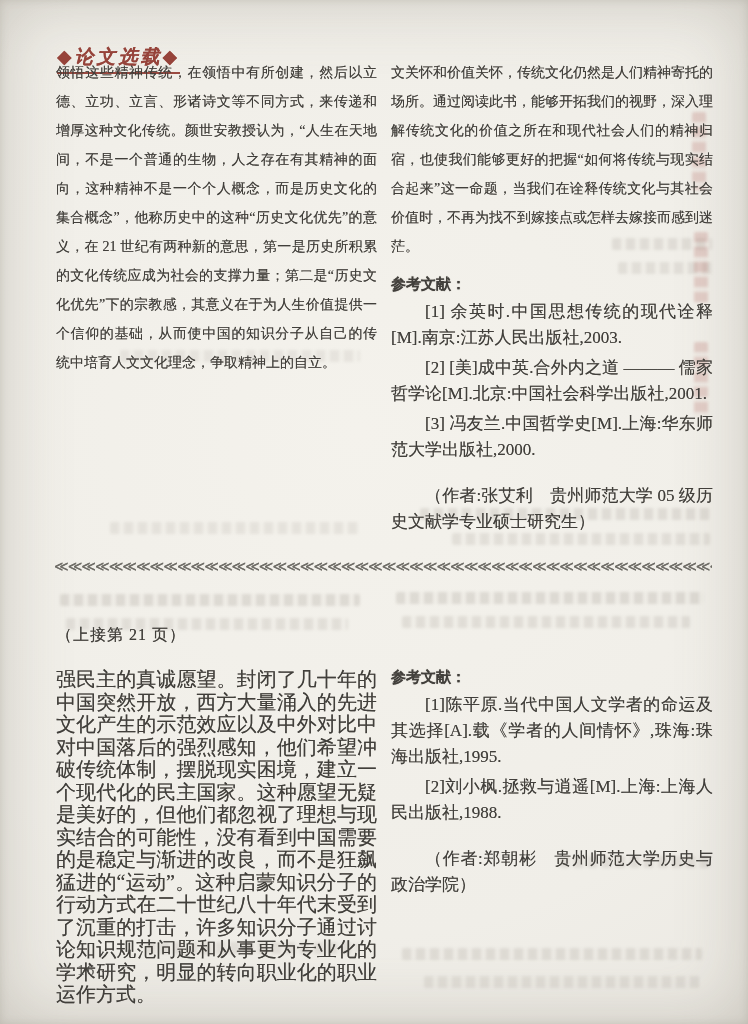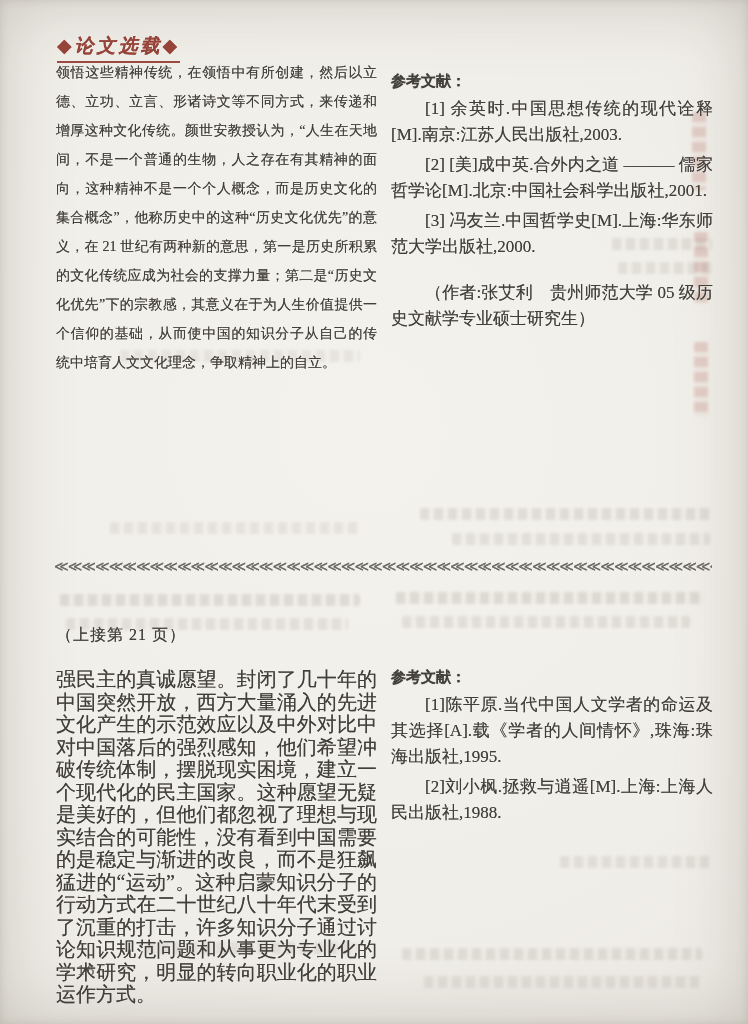--- a/index.html
+++ b/index.html
@@ -9,21 +9,21 @@
     height: 1024px;
     overflow: hidden;
     background:
       radial-gradient(ellipse 120% 90% at 48% 42%, #f4f2ec 0%, #f0eee8 55%, #e7e4dd 100%);
     box-shadow: inset 0 0 70px rgba(120,112,98,.30), inset 0 0 8px rgba(120,112,98,.22);
     font-family: "Liberation Serif", "DejaVu Serif", serif;
     color: #413f3b;
   }
   
   .col-header {
-    position: absolute; left: 57px; top: 33px;
+    position: absolute; left: 57px; top: 44px;
     font-size: 19px; font-weight: bold; font-style: italic;
     letter-spacing: 3px; color: #96433a;
     border-bottom: 2px solid #9a4a41;
     padding-bottom: 2px;
     text-shadow: 0 0 .6px rgba(150,67,58,.8);
   }
   
   .col { position: absolute; text-align: justify; word-break: break-all; }
   .col p { margin: 0; }
   .body-text {
@@ -107,35 +107,37 @@
   <div class="smudge red" style="left:694px;top:232px;height:72px"></div>
   <div class="smudge red" style="left:694px;top:342px;height:75px"></div>
 
   <div class="col-header">◆论文选载◆</div>
 
   <div class="col col-left-top">
     <p class="body-text">领悟这些精神传统，在领悟中有所创建，然后以立德、立功、立言、形诸诗文等不同方式，来传递和增厚这种文化传统。颜世安教授认为，“人生在天地间，不是一个普通的生物，人之存在有其精神的面向，这种精神不是一个个人概念，而是历史文化的集合概念”，他称历史中的这种“历史文化优先”的意义，在 21 世纪有两种新的意思，第一是历史所积累的文化传统应成为社会的支撑力量；第二是“历史文化优先”下的宗教感，其意义在于为人生价值提供一个信仰的基础，从而使中国的知识分子从自己的传统中培育人文文化理念，争取精神上的自立。</p>
   </div>
 
   <div class="col col-right-top">
+    <p class="body-text">文关怀和价值关怀，传统文化仍然是人们精神寄托的场所。通过阅读此书，能够开拓我们的视野，深入理解传统文化的价值之所在和现代社会人们的精神归宿，也使我们能够更好的把握“如何将传统与现实结合起来”这一命题，当我们在诠释传统文化与其社会价值时，不再为找不到嫁接点或怎样去嫁接而感到迷茫。</p>
     <p class="ref-title">参考文献：</p>
     <p class="ref indent">[1] 余英时.中国思想传统的现代诠释[M].南京:江苏人民出版社,2003.</p>
     <p class="ref indent">[2] [美]成中英.合外内之道 ——— 儒家哲学论[M].北京:中国社会科学出版社,2001.</p>
     <p class="ref indent">[3] 冯友兰.中国哲学史[M].上海:华东师范大学出版社,2000.</p>
     <p class="ref indent author-note">（作者:张艾利　贵州师范大学 05 级历史文献学专业硕士研究生）</p>
   </div>
 
   <div class="divider">≪≪≪≪≪≪≪≪≪≪≪≪≪≪≪≪≪≪≪≪≪≪≪≪≪≪≪≪≪≪≪≪≪≪≪≪≪≪≪≪≪≪≪≪≪≪≪≪≪≪≪≪≪≪≪≪≪≪≪≪≪≪≪≪≪≪≪≪≪≪≪≪≪≪≪≪≪≪≪≪≪≪≪≪≪≪≪≪</div>
 
   <div class="col col-left-bottom">
     <p class="continued-label">（上接第 21 页）</p>
     <p class="body-text">强民主的真诚愿望。封闭了几十年的中国突然开放，西方大量涌入的先进文化产生的示范效应以及中外对比中对中国落后的强烈感知，他们希望冲破传统体制，摆脱现实困境，建立一个现代化的民主国家。这种愿望无疑是美好的，但他们都忽视了理想与现实结合的可能性，没有看到中国需要的是稳定与渐进的改良，而不是狂飙猛进的“运动”。这种启蒙知识分子的行动方式在二十世纪八十年代末受到了沉重的打击，许多知识分子通过讨论知识规范问题和从事更为专业化的学术研究，明显的转向职业化的职业运作方式。</p>
   </div>
 
   <div class="col col-right-bottom">
     <p class="ref-title">参考文献：</p>
     <p class="ref indent">[1]陈平原.当代中国人文学者的命运及其选择[A].载《学者的人间情怀》,珠海:珠海出版社,1995.</p>
     <p class="ref indent">[2]刘小枫.拯救与逍遥[M].上海:上海人民出版社,1988.</p>
+    <p class="ref indent author-note">（作者:郑朝彬　贵州师范大学历史与政治学院）</p>
   </div>
 
   <div class="page-number">– 16 –</div>
 
 </div>
 
 </body></html>

